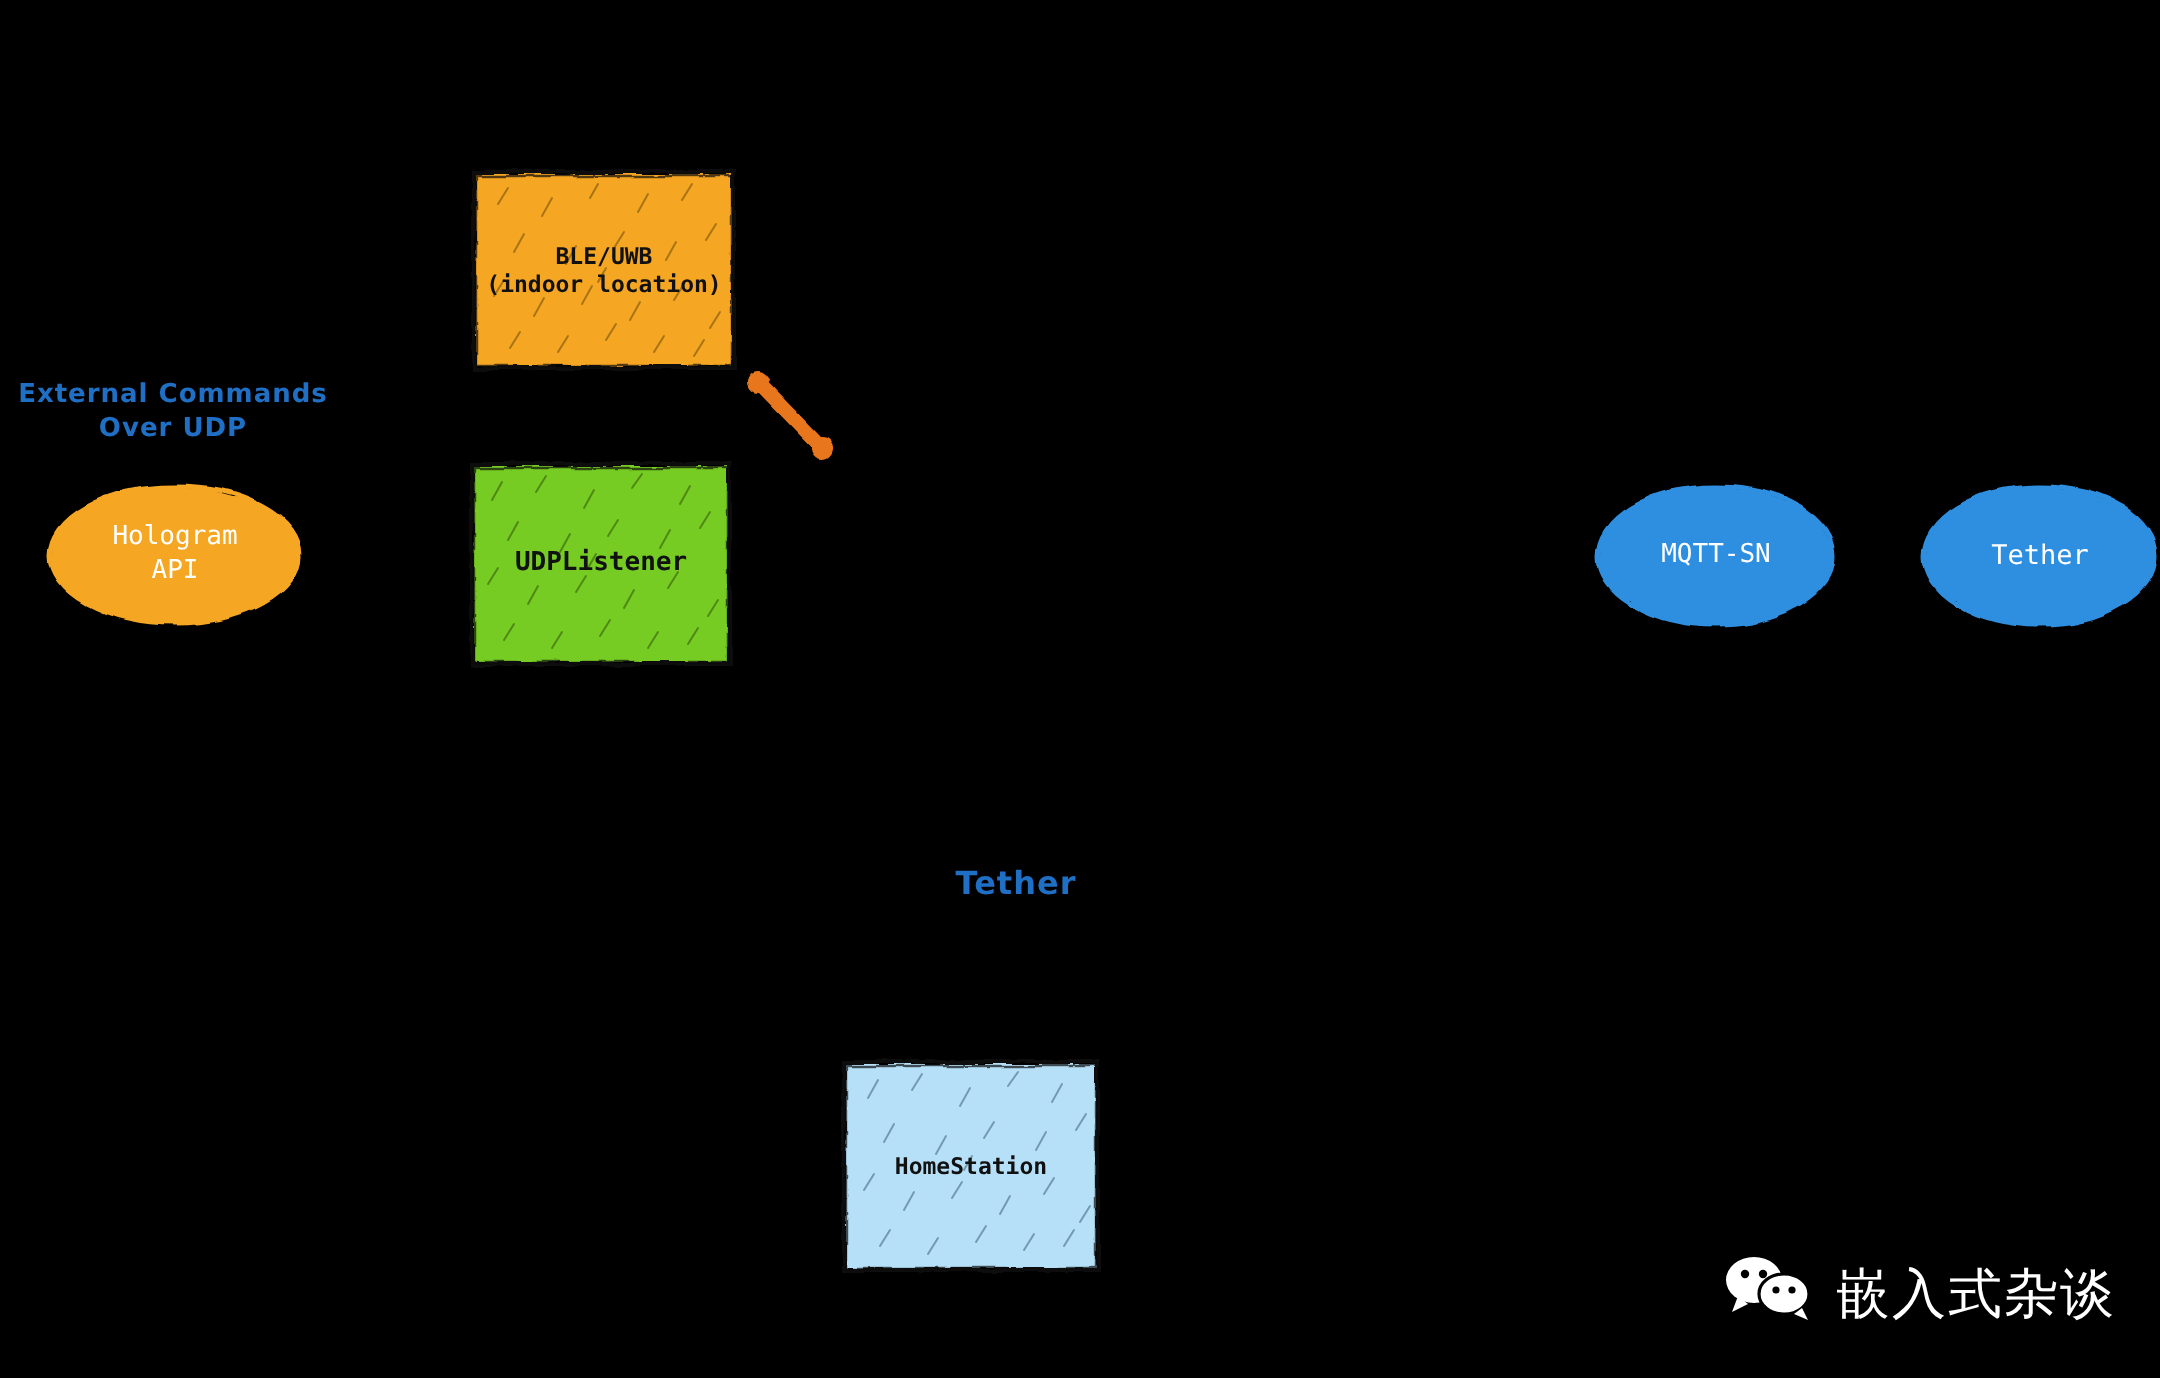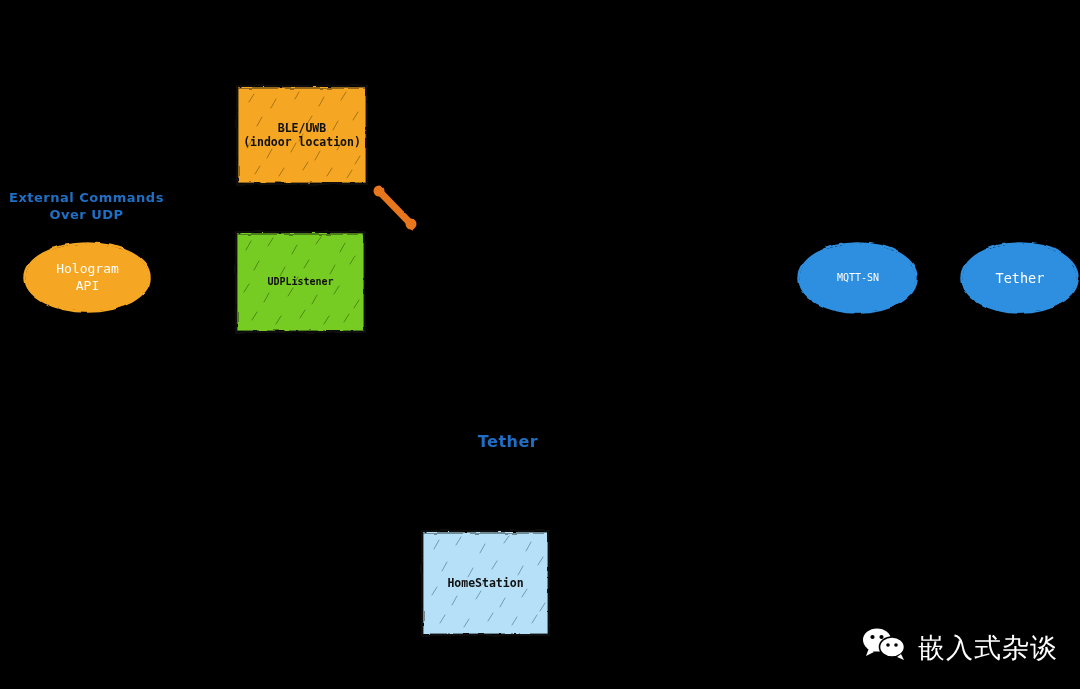--- a/index.html
+++ b/index.html
@@ -186,21 +186,21 @@
         <line x1="64" y1="86" x2="69" y2="78"></line>
           <line x1="88" y1="92" x2="93" y2="84"></line>
         <line x1="108" y1="90" x2="113" y2="82"></line>
           <line x1="58" y1="52" x2="62" y2="45"></line>
       </g>
     </svg>
     <svg class="edge" viewBox="0 0 137 108" preserveAspectRatio="none">
       <rect x="4" y="4" width="129" height="100" fill="none" stroke="#111111" stroke-width="2" filter="url(#rough1)"></rect>
       <rect x="5" y="6" width="127" height="97" fill="none" stroke="#111111" stroke-width="1.2" opacity=".7" filter="url(#rough2)"></rect>
     </svg>
-    <div class="node-label" style="color:#111111; font-size:10px; font-weight:bold;">UDPListener</div>
+    <div class="node-label" style="color:#111111; font-size:13px; font-weight:bold;">UDPListener</div>
   </div>
 
   <div class="node sketch-box" style="left:422px; top:531px; width:127px; height:104px;">
     <svg class="fill" viewBox="0 0 127 104" preserveAspectRatio="none">
       <rect x="1" y="1" width="125" height="102" fill="#B6E0F7" filter="url(#rough2)"></rect>
     </svg>
     <svg class="hatch" viewBox="0 0 127 104" preserveAspectRatio="none">
       <g stroke="#0c2b3d" stroke-width="1" stroke-linecap="round" opacity="0.7">
         <line x1="12" y1="18" x2="17" y2="9"></line>
           <line x1="34" y1="14" x2="39" y2="6"></line>
@@ -240,21 +240,21 @@
     </svg>
     <div class="node-label" style="color:#ffffff; font-size:13px;">Hologram
 API</div>
   </div>
 
   <div class="node ellipse-node" style="left:799px; top:243px; width:118px; height:70px;">
     <svg class="ell-svg" viewBox="0 0 130 82" preserveAspectRatio="none">
       <ellipse cx="65" cy="41" rx="58.5" ry="34.5" fill="#2E8FE0" filter="url(#rough2)"></ellipse>
       <ellipse cx="65" cy="41" rx="58.5" ry="34.5" fill="none" stroke="#2E8FE0" stroke-width="2.5" filter="url(#rough1)"></ellipse>
     </svg>
-    <div class="node-label" style="color:#ffffff; font-size:10px;">MQTT-SN</div>
+    <div class="node-label" style="color:#ffffff; font-size:13px;">MQTT-SN</div>
   </div>
 
   <div class="node ellipse-node" style="left:962px; top:243px; width:116px; height:70px;">
     <svg class="ell-svg" viewBox="0 0 128 82" preserveAspectRatio="none">
       <ellipse cx="64" cy="41" rx="57.5" ry="34.5" fill="#2E8FE0" filter="url(#rough2)"></ellipse>
       <ellipse cx="64" cy="41" rx="57.5" ry="34.5" fill="none" stroke="#2E8FE0" stroke-width="2.5" filter="url(#rough1)"></ellipse>
     </svg>
     <div class="node-label" style="color:#ffffff; font-size:13.5px;">Tether</div>
   </div>
 

